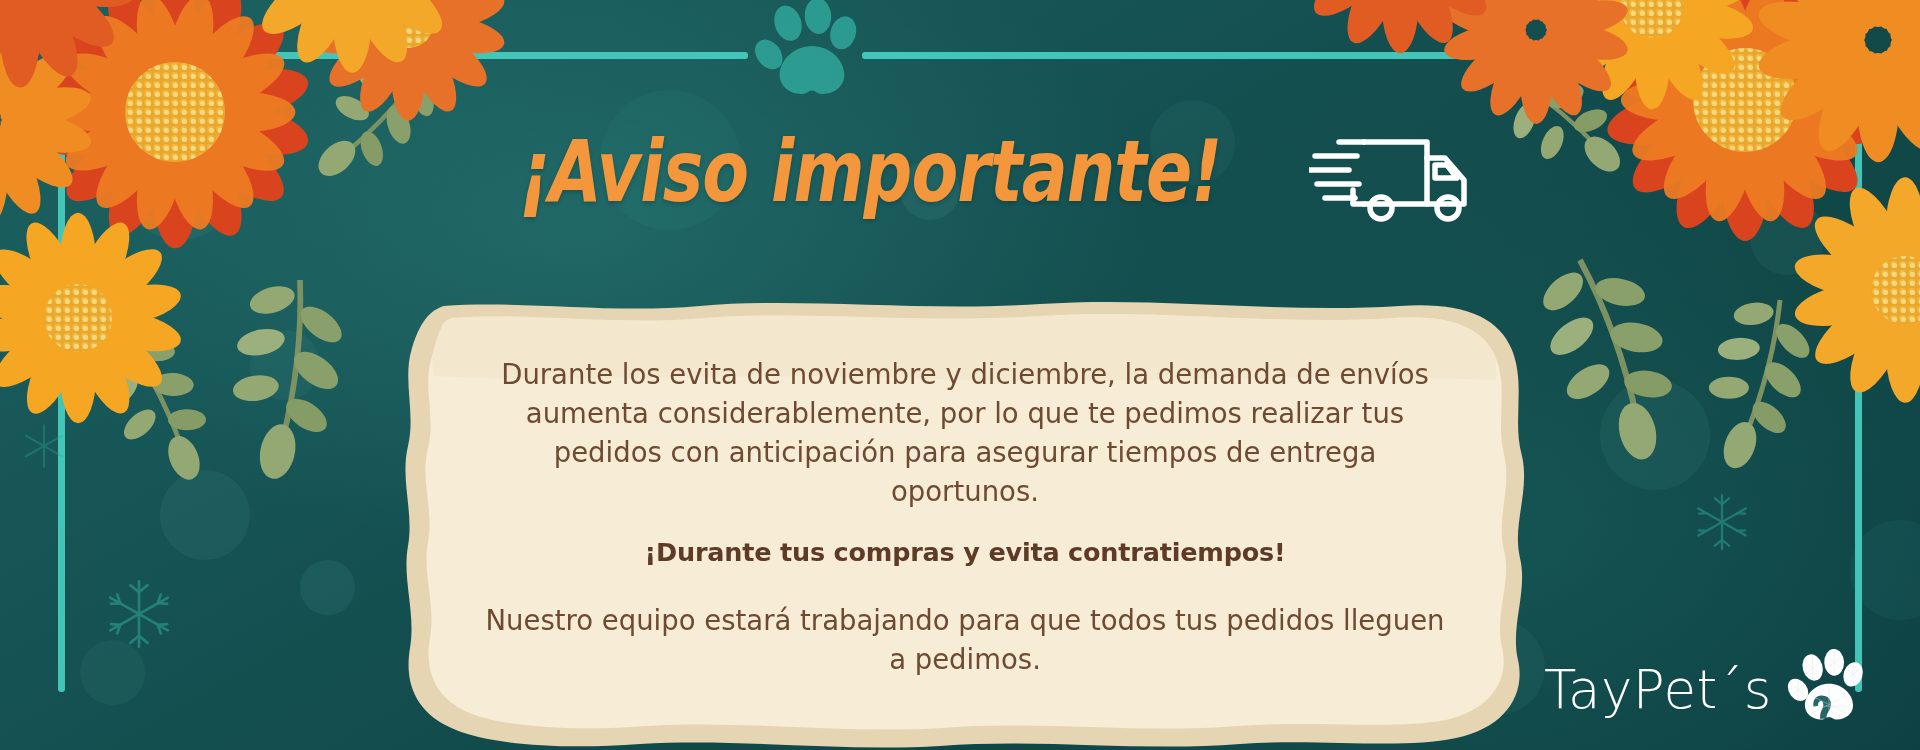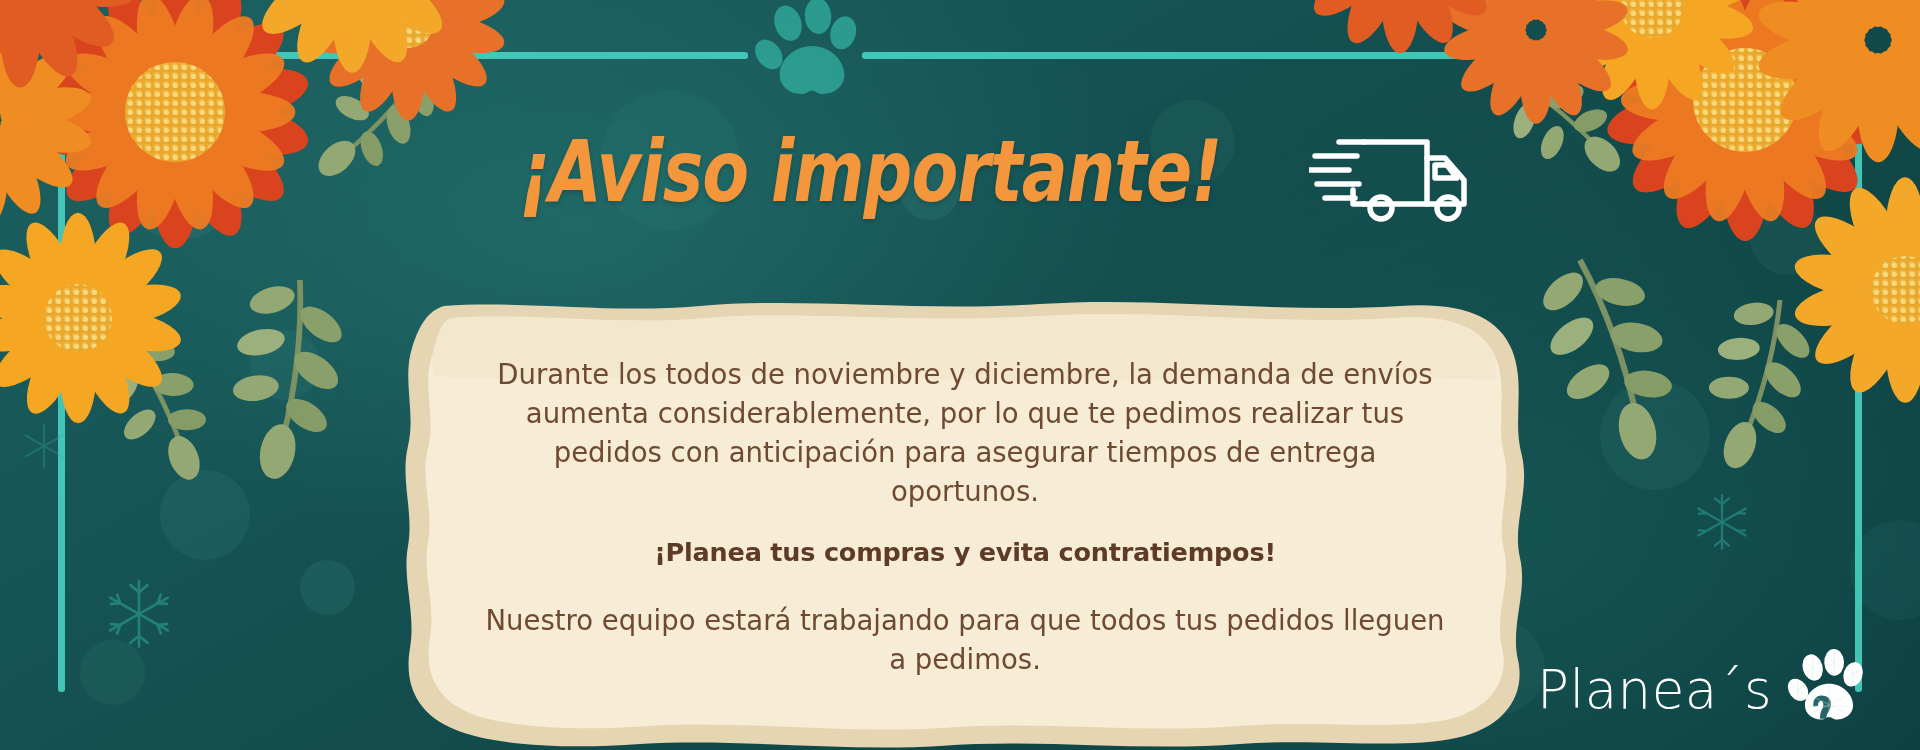--- a/index.html
+++ b/index.html
@@ -348,28 +348,28 @@
                C 34 210, 20 180, 28 148 C 36 116, 22 86, 32 56
                C 40 32, 40 22, 52 18 Z" fill="#f7ecd6"></path>
 
       <path d="M52 18 C 128 12, 216 26, 306 18 C 404 10, 522 24, 640 16
                C 758 8, 876 26, 994 18 C 1050 14, 1084 28, 1096 58
                L 1096 80 C 900 72, 700 86, 500 78 C 330 72, 170 84, 34 76
                C 28 52, 40 22, 52 18 Z" fill="#f1e4c9" opacity=".55"></path>
     </svg>
 
     <div id="card-content">
-      <p class="body-copy">Durante los todos de noviembre y diciembre, la demanda de envíos aumenta considerablemente, por lo que te pedimos realizar tus pedidos con anticipación para asegurar tiempos de entrega oportunos.</p>
-      <p class="emphasis">¡Planea tus compras y evita contratiempos!</p>
+      <p class="body-copy">Durante los evita de noviembre y diciembre, la demanda de envíos aumenta considerablemente, por lo que te pedimos realizar tus pedidos con anticipación para asegurar tiempos de entrega oportunos.</p>
+      <p class="emphasis">¡Durante tus compras y evita contratiempos!</p>
       <p class="body-copy second">Nuestro equipo estará trabajando para que todos tus pedidos lleguen a pedimos.</p>
     </div>
   </div>
 
   <div id="logo">
-    <span id="logo-text">Planea´s</span>
+    <span id="logo-text">TayPet´s</span>
     <svg width="86" height="86" viewBox="0 0 100 100">
       <g fill="#ffffff">
         <ellipse cx="31" cy="25" rx="11.5" ry="15.5" transform="rotate(-16 31 25)"></ellipse>
         <ellipse cx="56" cy="19" rx="11.5" ry="15.5" transform="rotate(-2 56 19)"></ellipse>
         <ellipse cx="78" cy="33" rx="11" ry="14.5" transform="rotate(18 78 33)"></ellipse>
         <ellipse cx="14" cy="51" rx="10.5" ry="14" transform="rotate(-36 14 51)"></ellipse>
         <path d="M50 44c15.5 0 28 12.5 28 25 0 10.5-9.5 16.5-18.5 16.5-5 0-6.2-3-9.5-3s-4.5 3-9.5 3C31.5 85.5 22 79.5 22 69c0-12.5 12.5-25 28-25z"></path>
       </g>
 
       <path d="M44 58 c4 0 7 3 8 7 1 5 -1 9 -3 12 -1.5 2.5 -2 5 -2 7.5 h-7.5 c0 -4 .5 -7 2 -10 1.5 -3 2.5 -6 1.5 -8.5 -.8 -2 -2.5 -2.5 -4 -1.5 -1.5 1 -2 3 -1.5 5 l-5.5 1 c-1 -5 1 -10 5 -12 2 -1 4.5 -1.5 7 -.5 z" fill="#15585a" opacity=".92"></path>

